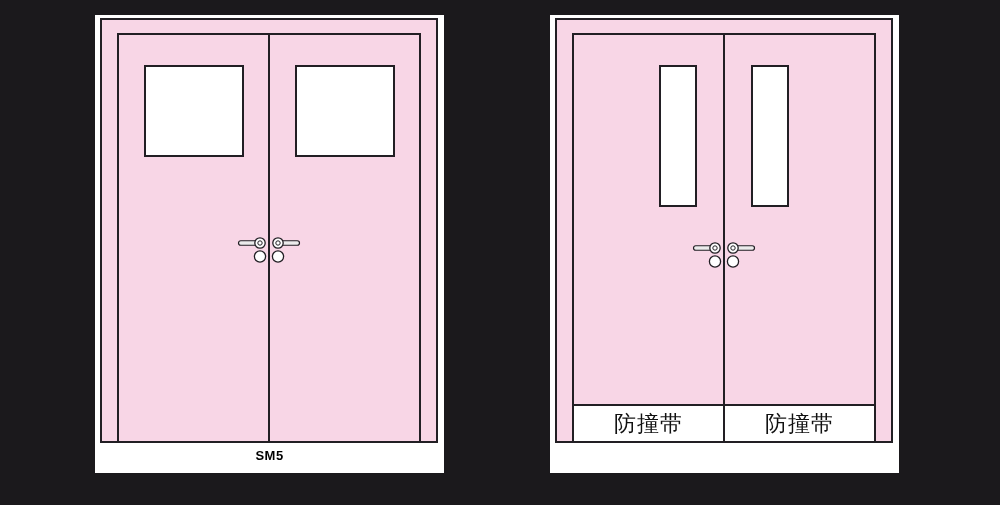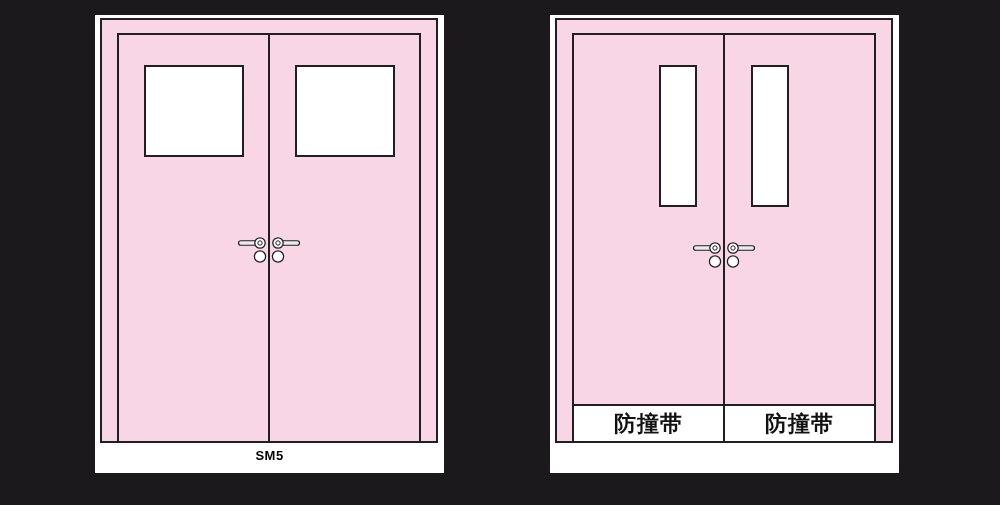--- a/index.html
+++ b/index.html
@@ -42,21 +42,20 @@
   .door-leaves {
     position: absolute;
     left: 15px;
     right: 15px;
     top: 13px;
     bottom: 0;
     border: 2px solid var(--line);
     border-bottom: none;
     background: var(--door-pink);
     display: flex;
-    font-weight: bold;
   }
   .door-leaf { flex: 1 1 0; position: relative; }
   .door-leaf.leaf-left { border-right: 2px solid var(--line); }
 
   .door-window {
     background: #ffffff;
     border: 2px solid var(--line);
   }
   .sm5 .door-window {
     width: 100px;

